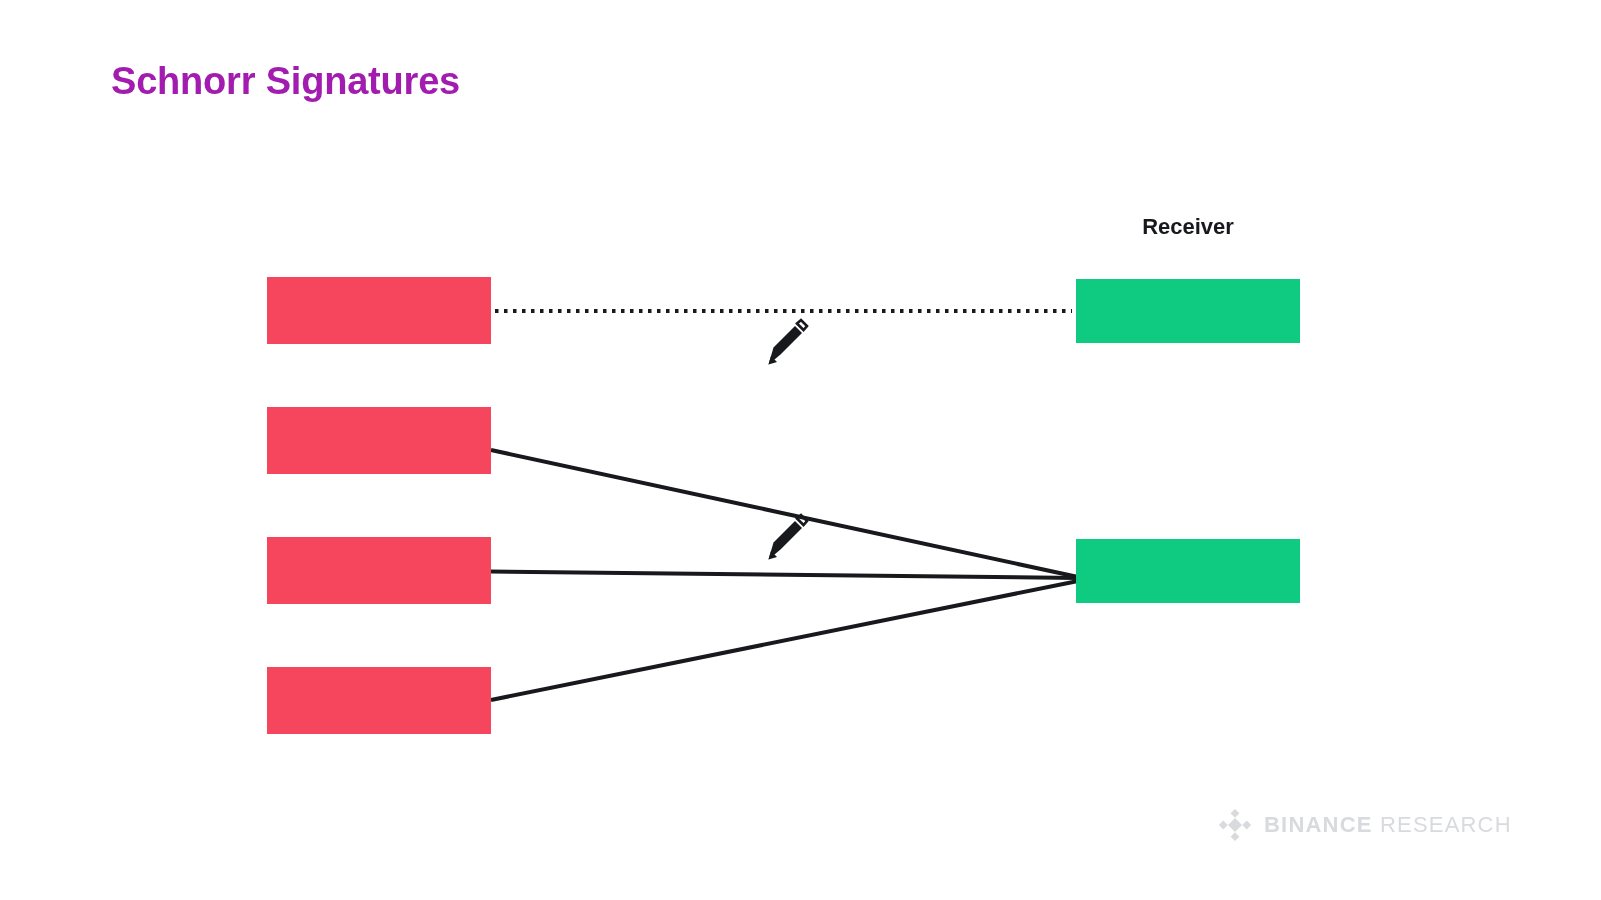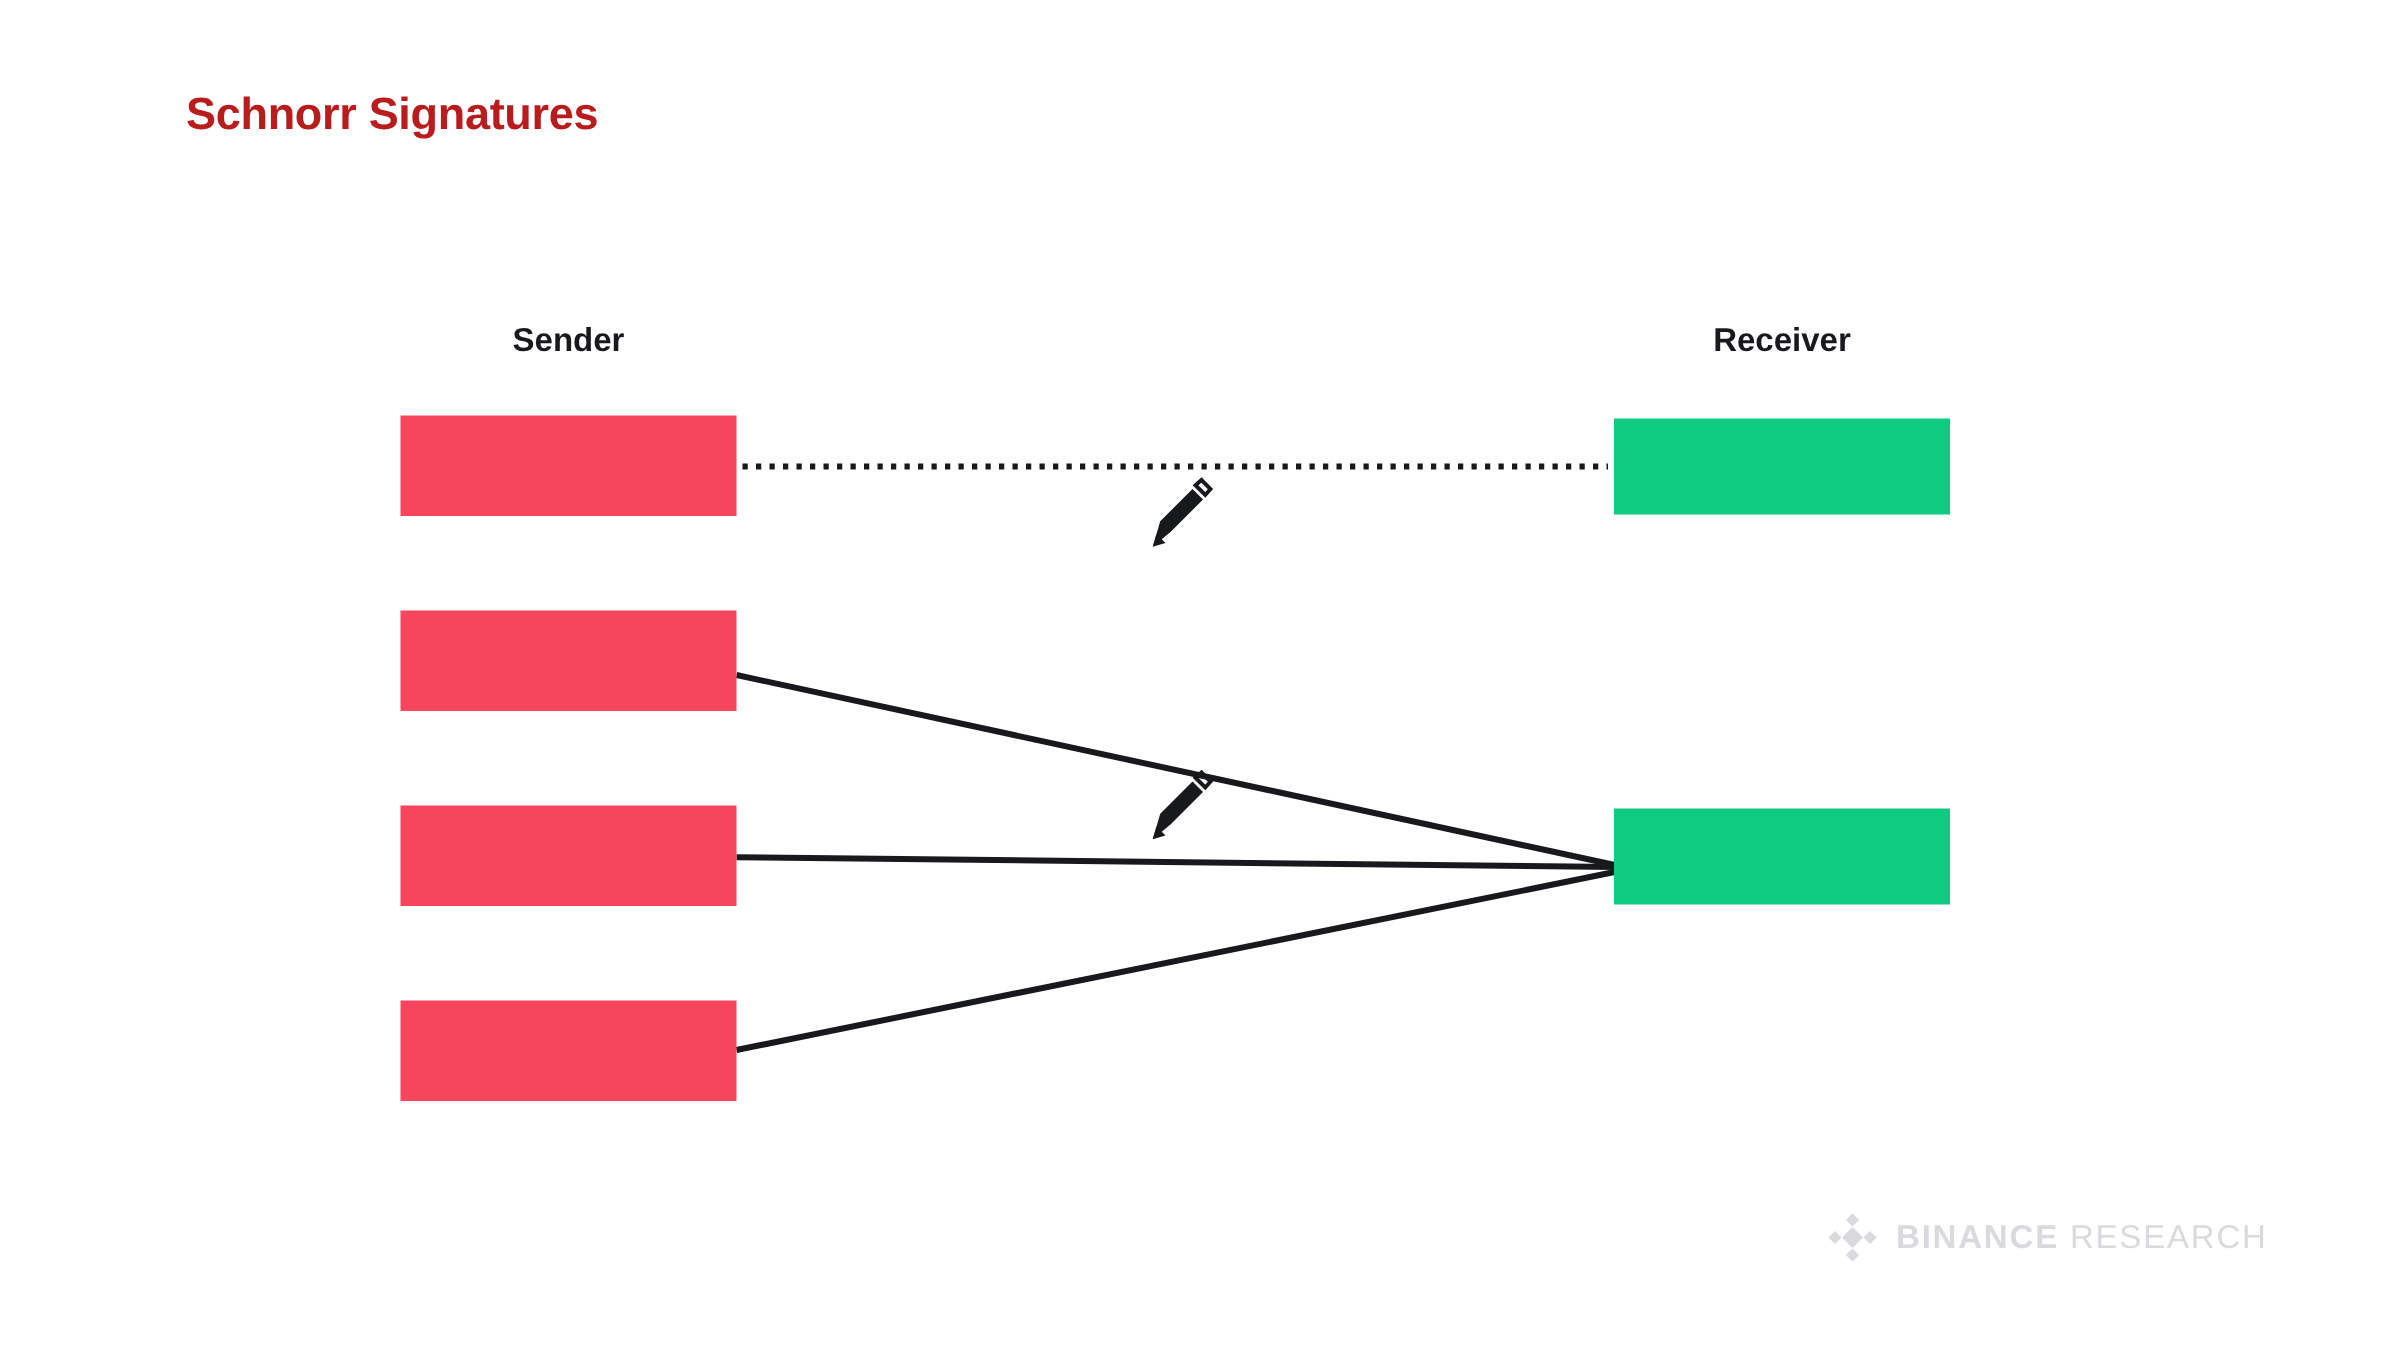--- a/index.html
+++ b/index.html
@@ -15,25 +15,25 @@
     position: relative;
     width: 1601px;
     height: 900px;
     background: #ffffff;
     overflow: hidden;
   }
 
   
   #page-title {
     position: absolute;
-    left: 124px;
+    left: 111px;
     top: 60px;
-    font-size: 30px;
+    font-size: 38px;
     font-weight: bold;
-    color: #b91c1c;
+    color: #a21caf;
     letter-spacing: -0.2px;
     white-space: nowrap;
   }
 
   
   .column-header {
     position: absolute;
     font-size: 22px;
     font-weight: bold;
     color: #18191d;
@@ -73,21 +73,20 @@
   #watermark-text .wm-strong { font-weight: bold; }
   #watermark-text .wm-light  { font-weight: normal; }
 </style>
 </head>
 <body>
 
 <div id="canvas">
 
   <div id="page-title">Schnorr Signatures</div>
 
-  <div class="column-header" id="header-sender">Sender</div>
   <div class="column-header" id="header-receiver">Receiver</div>
 
   <svg id="diagram" viewBox="0 0 1601 900">
 
     <g>
       <line x1="495" y1="311" x2="1072" y2="311" stroke="#18191D" stroke-width="4" stroke-linecap="butt" stroke-dasharray="3.5 5.5"></line>
       <line x1="491" y1="450" x2="1078" y2="577" stroke="#18191D" stroke-width="4" stroke-linecap="butt"></line>
       <line x1="491" y1="571.5" x2="1078" y2="578" stroke="#18191D" stroke-width="4" stroke-linecap="butt"></line>
       <line x1="491" y1="700" x2="1078" y2="581" stroke="#18191D" stroke-width="4" stroke-linecap="butt"></line>
     </g>

